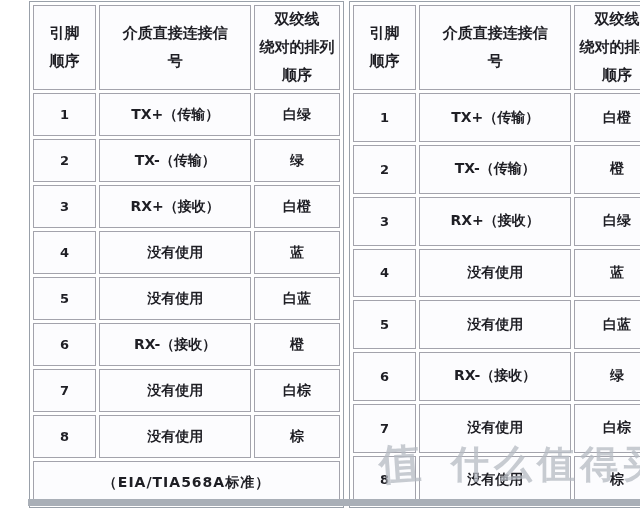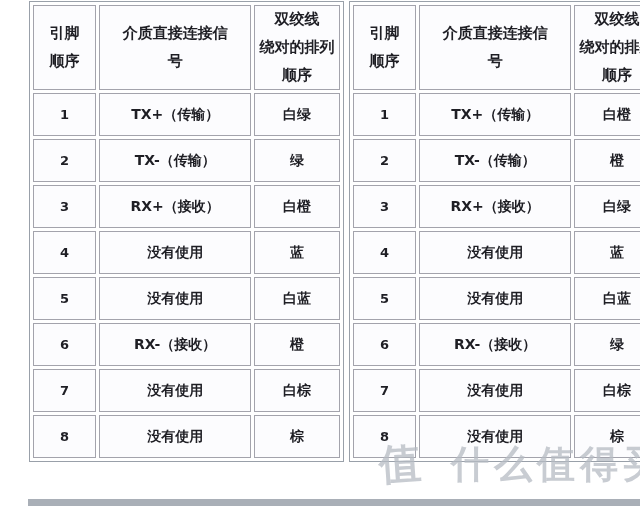--- a/index.html
+++ b/index.html
@@ -136,20 +136,23 @@
         <tr>
           <td class="pin-cell">7</td>
           <td>没有使用</td>
           <td>白棕</td>
         </tr>
         <tr>
           <td class="pin-cell">8</td>
           <td>没有使用</td>
           <td>棕</td>
         </tr>
+        <tr>
+          <td class="footer-cell" colspan="3">（EIA/TIA568A标准）</td>
+        </tr>
       </tbody>
     </table>
 
     <table class="pinout">
       <colgroup>
           <col class="c1">
           <col class="c2">
           <col class="c3">
         </colgroup>
       <thead>

